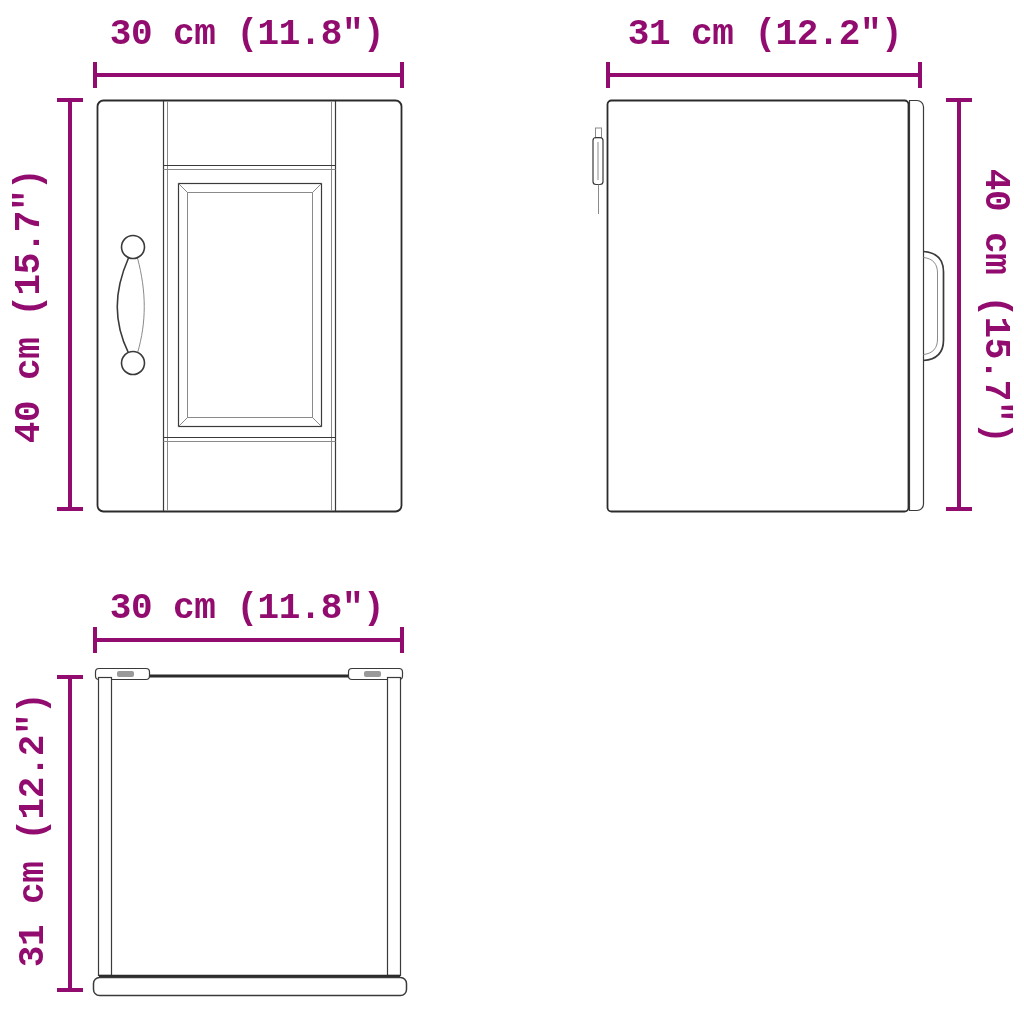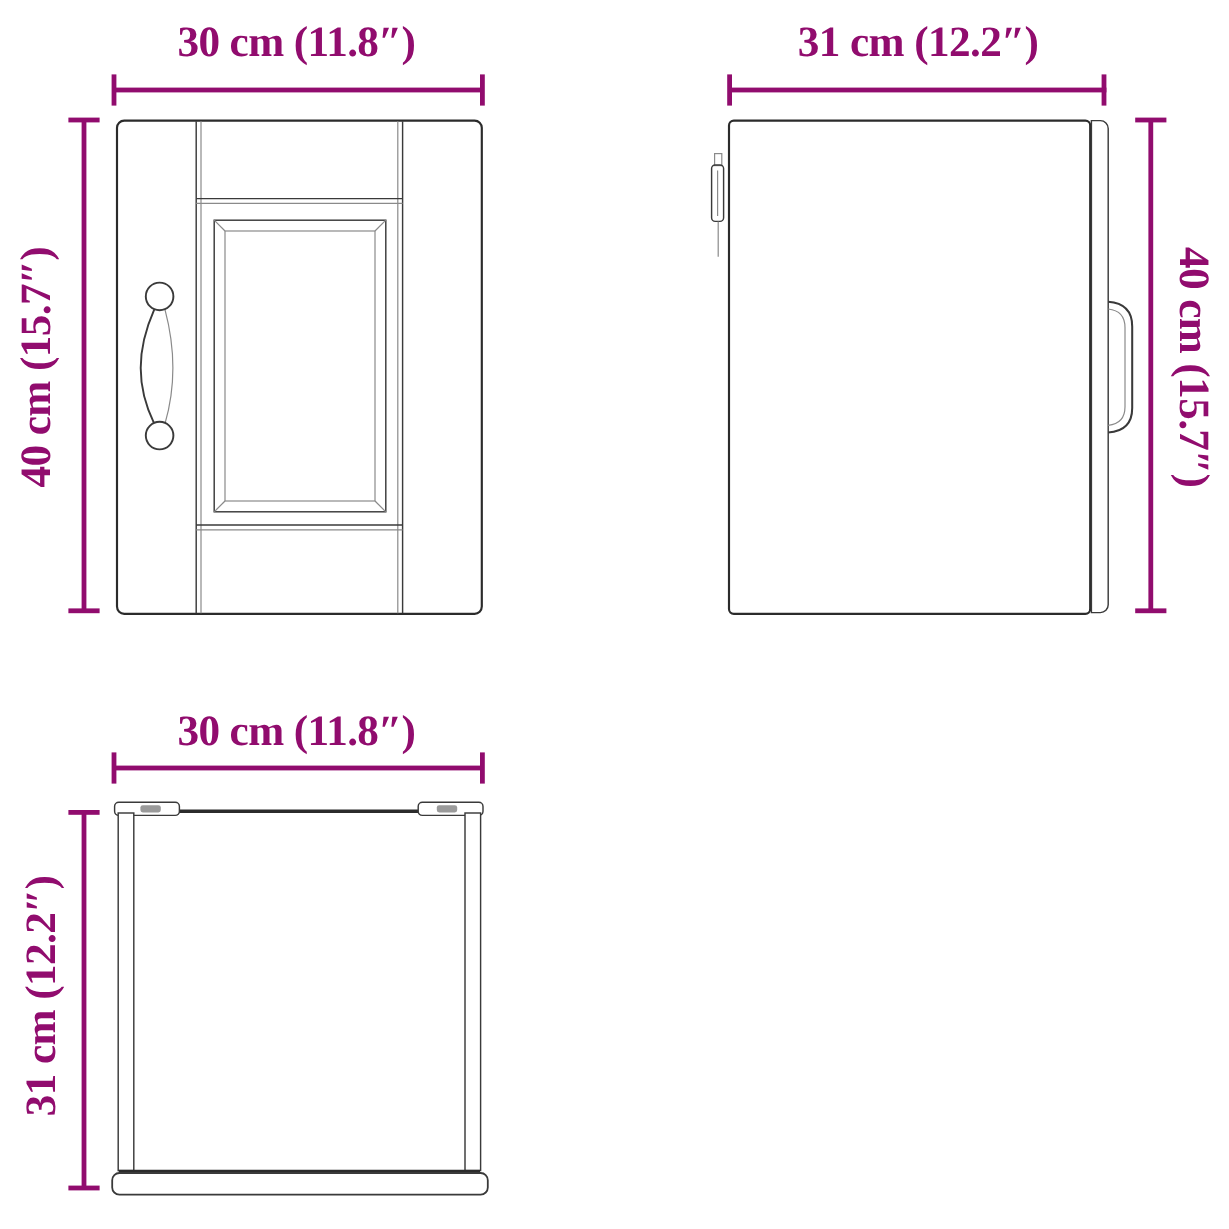--- a/index.html
+++ b/index.html
@@ -1,18 +1,18 @@
 <!DOCTYPE html>
 <html style="--accent: #910C6E; --line: #2b2b2b;"><head>
 <meta charset="utf-8">
 <style>
   html,body{margin:0;padding:0;background:#fff;}
   .canvas{
     position:relative;width:1024px;height:1024px;background:#ffffff;overflow:hidden;
-    font-family:Liberation Serif, serif;
+    font-family:Liberation Mono, monospace;
   }
   .dim-label{
     position:absolute;color:var(--accent,#910C6E);font-weight:bold;
     font-size:36px;line-height:44px;letter-spacing:-0.5px;
     text-align:center;white-space:nowrap;user-select:none;
   }
   .rot-ccw{transform:rotate(-90deg);transform-origin:center;}
   .rot-cw{transform:rotate(90deg);transform-origin:center;}
   .dim-line,.dim-cap{position:absolute;background:var(--accent,#910C6E);}
   svg{position:absolute;left:0;top:0;}

